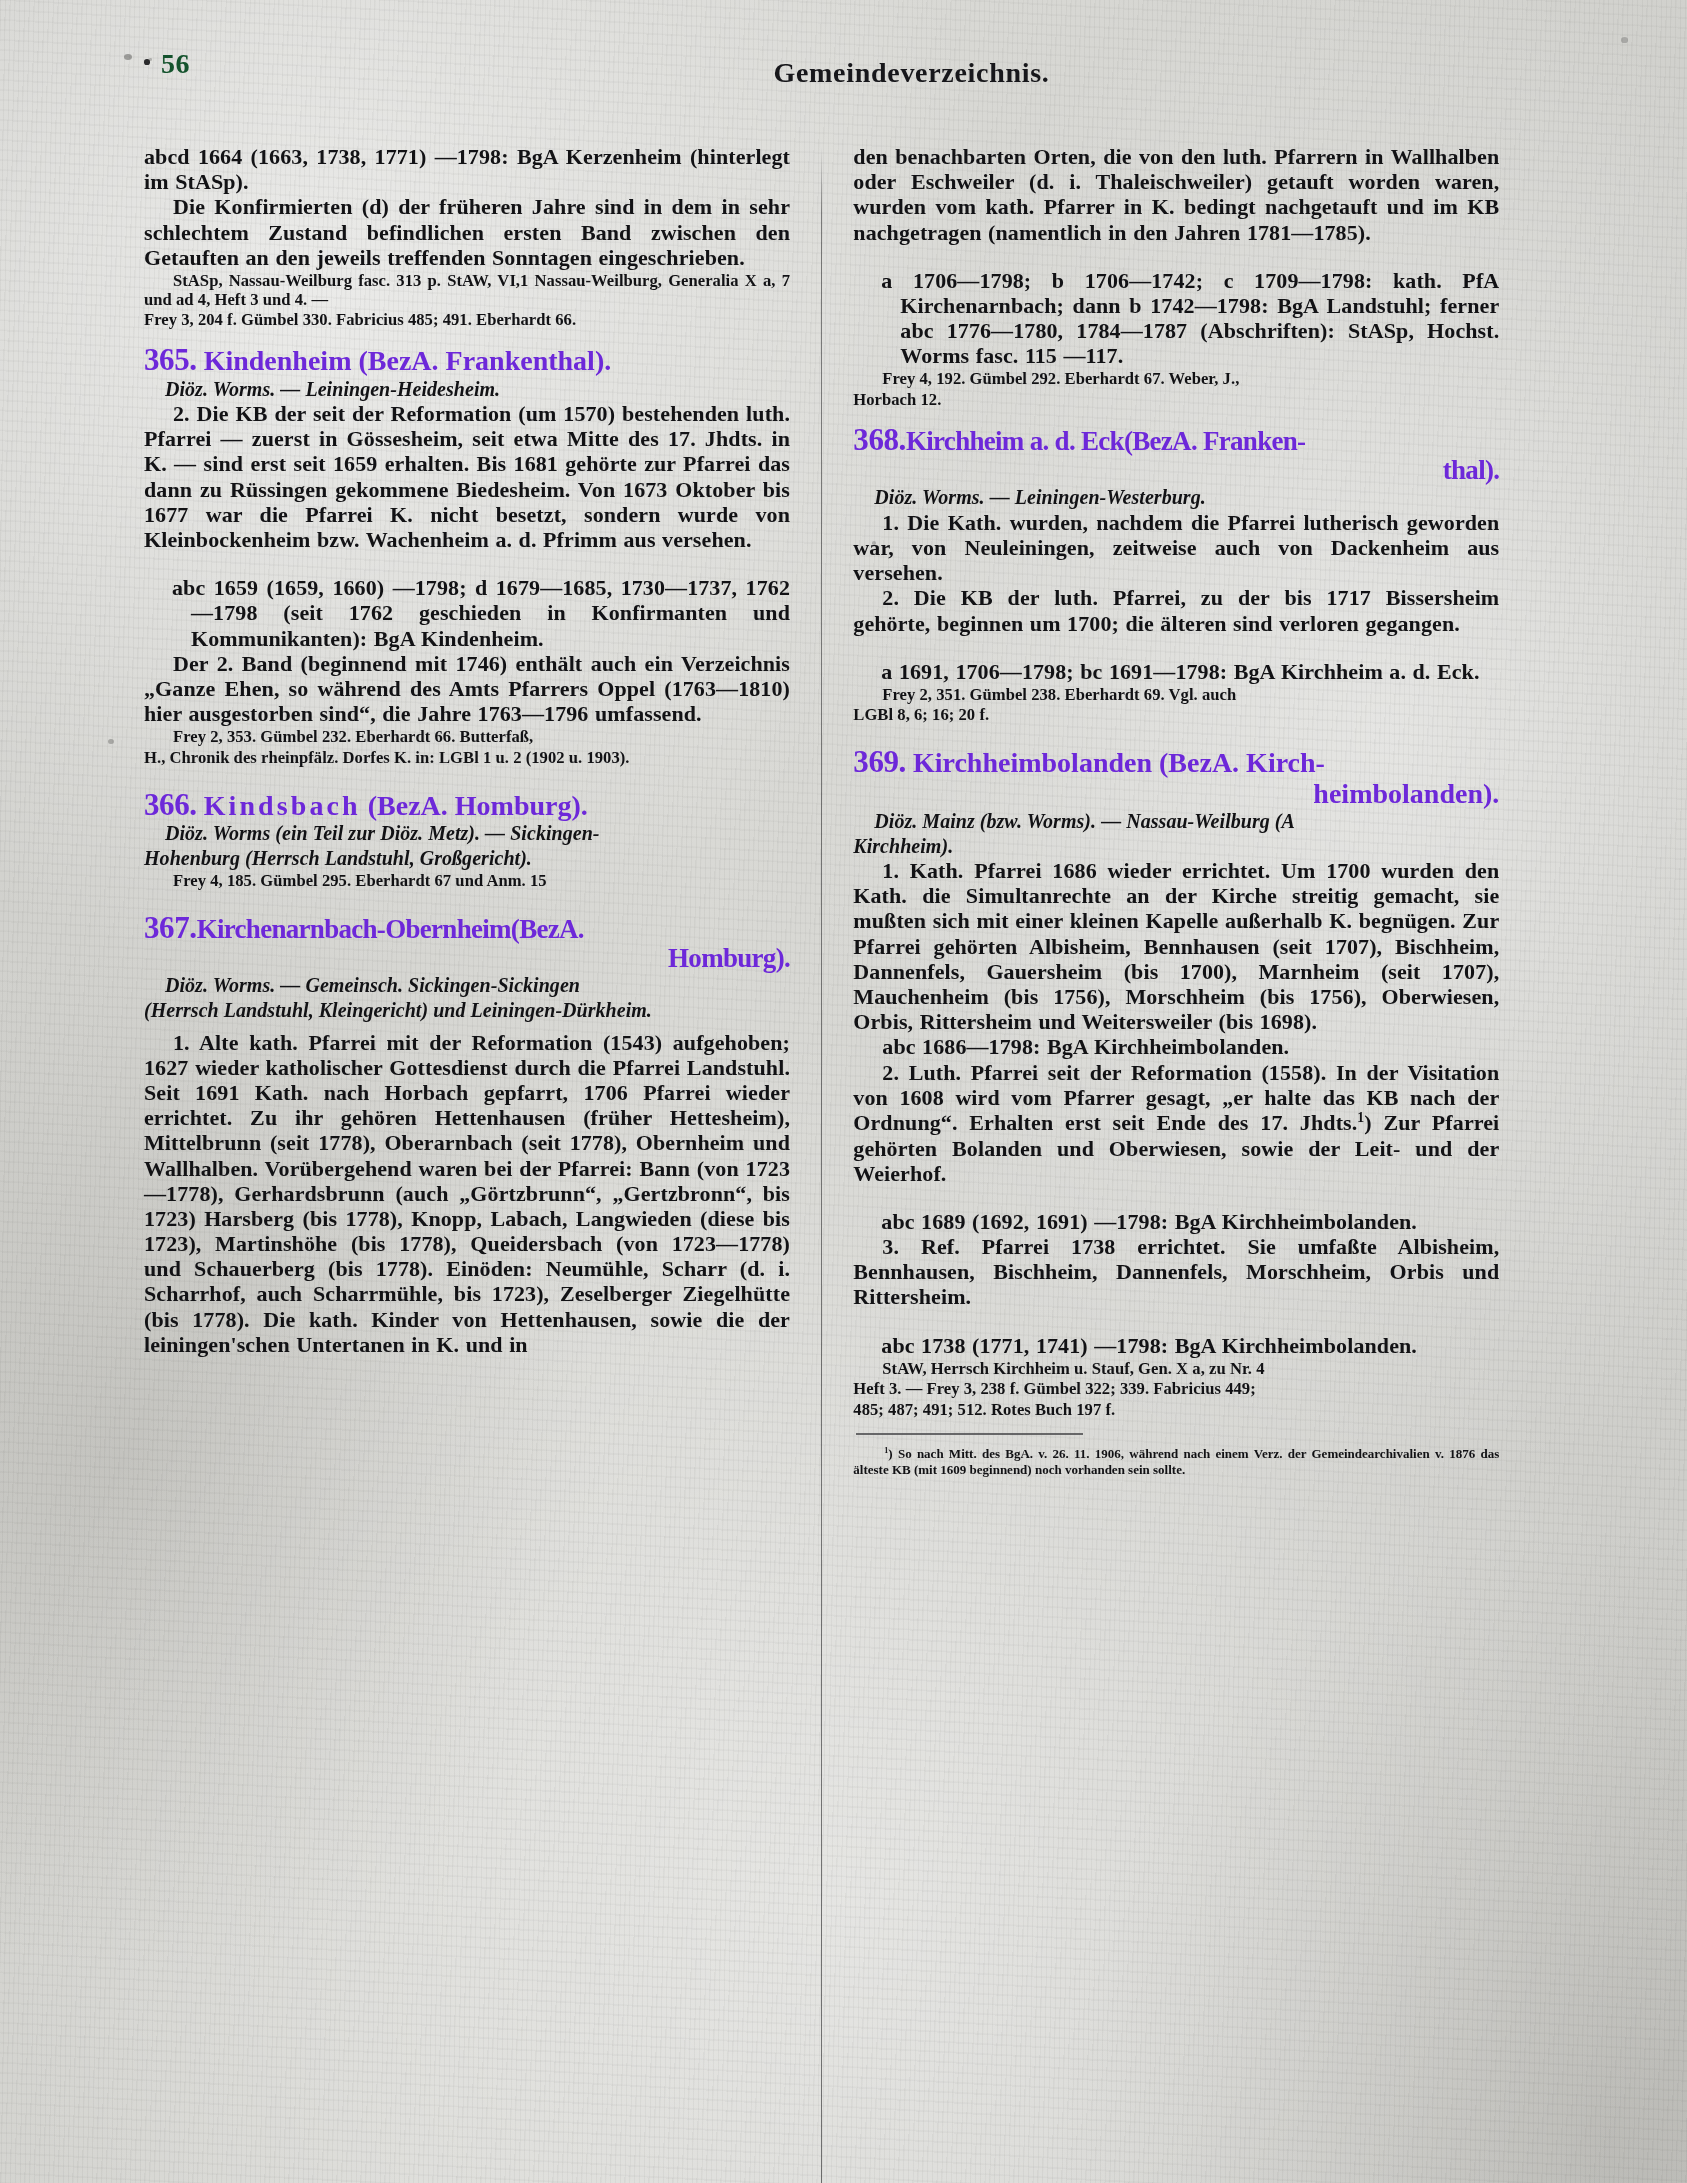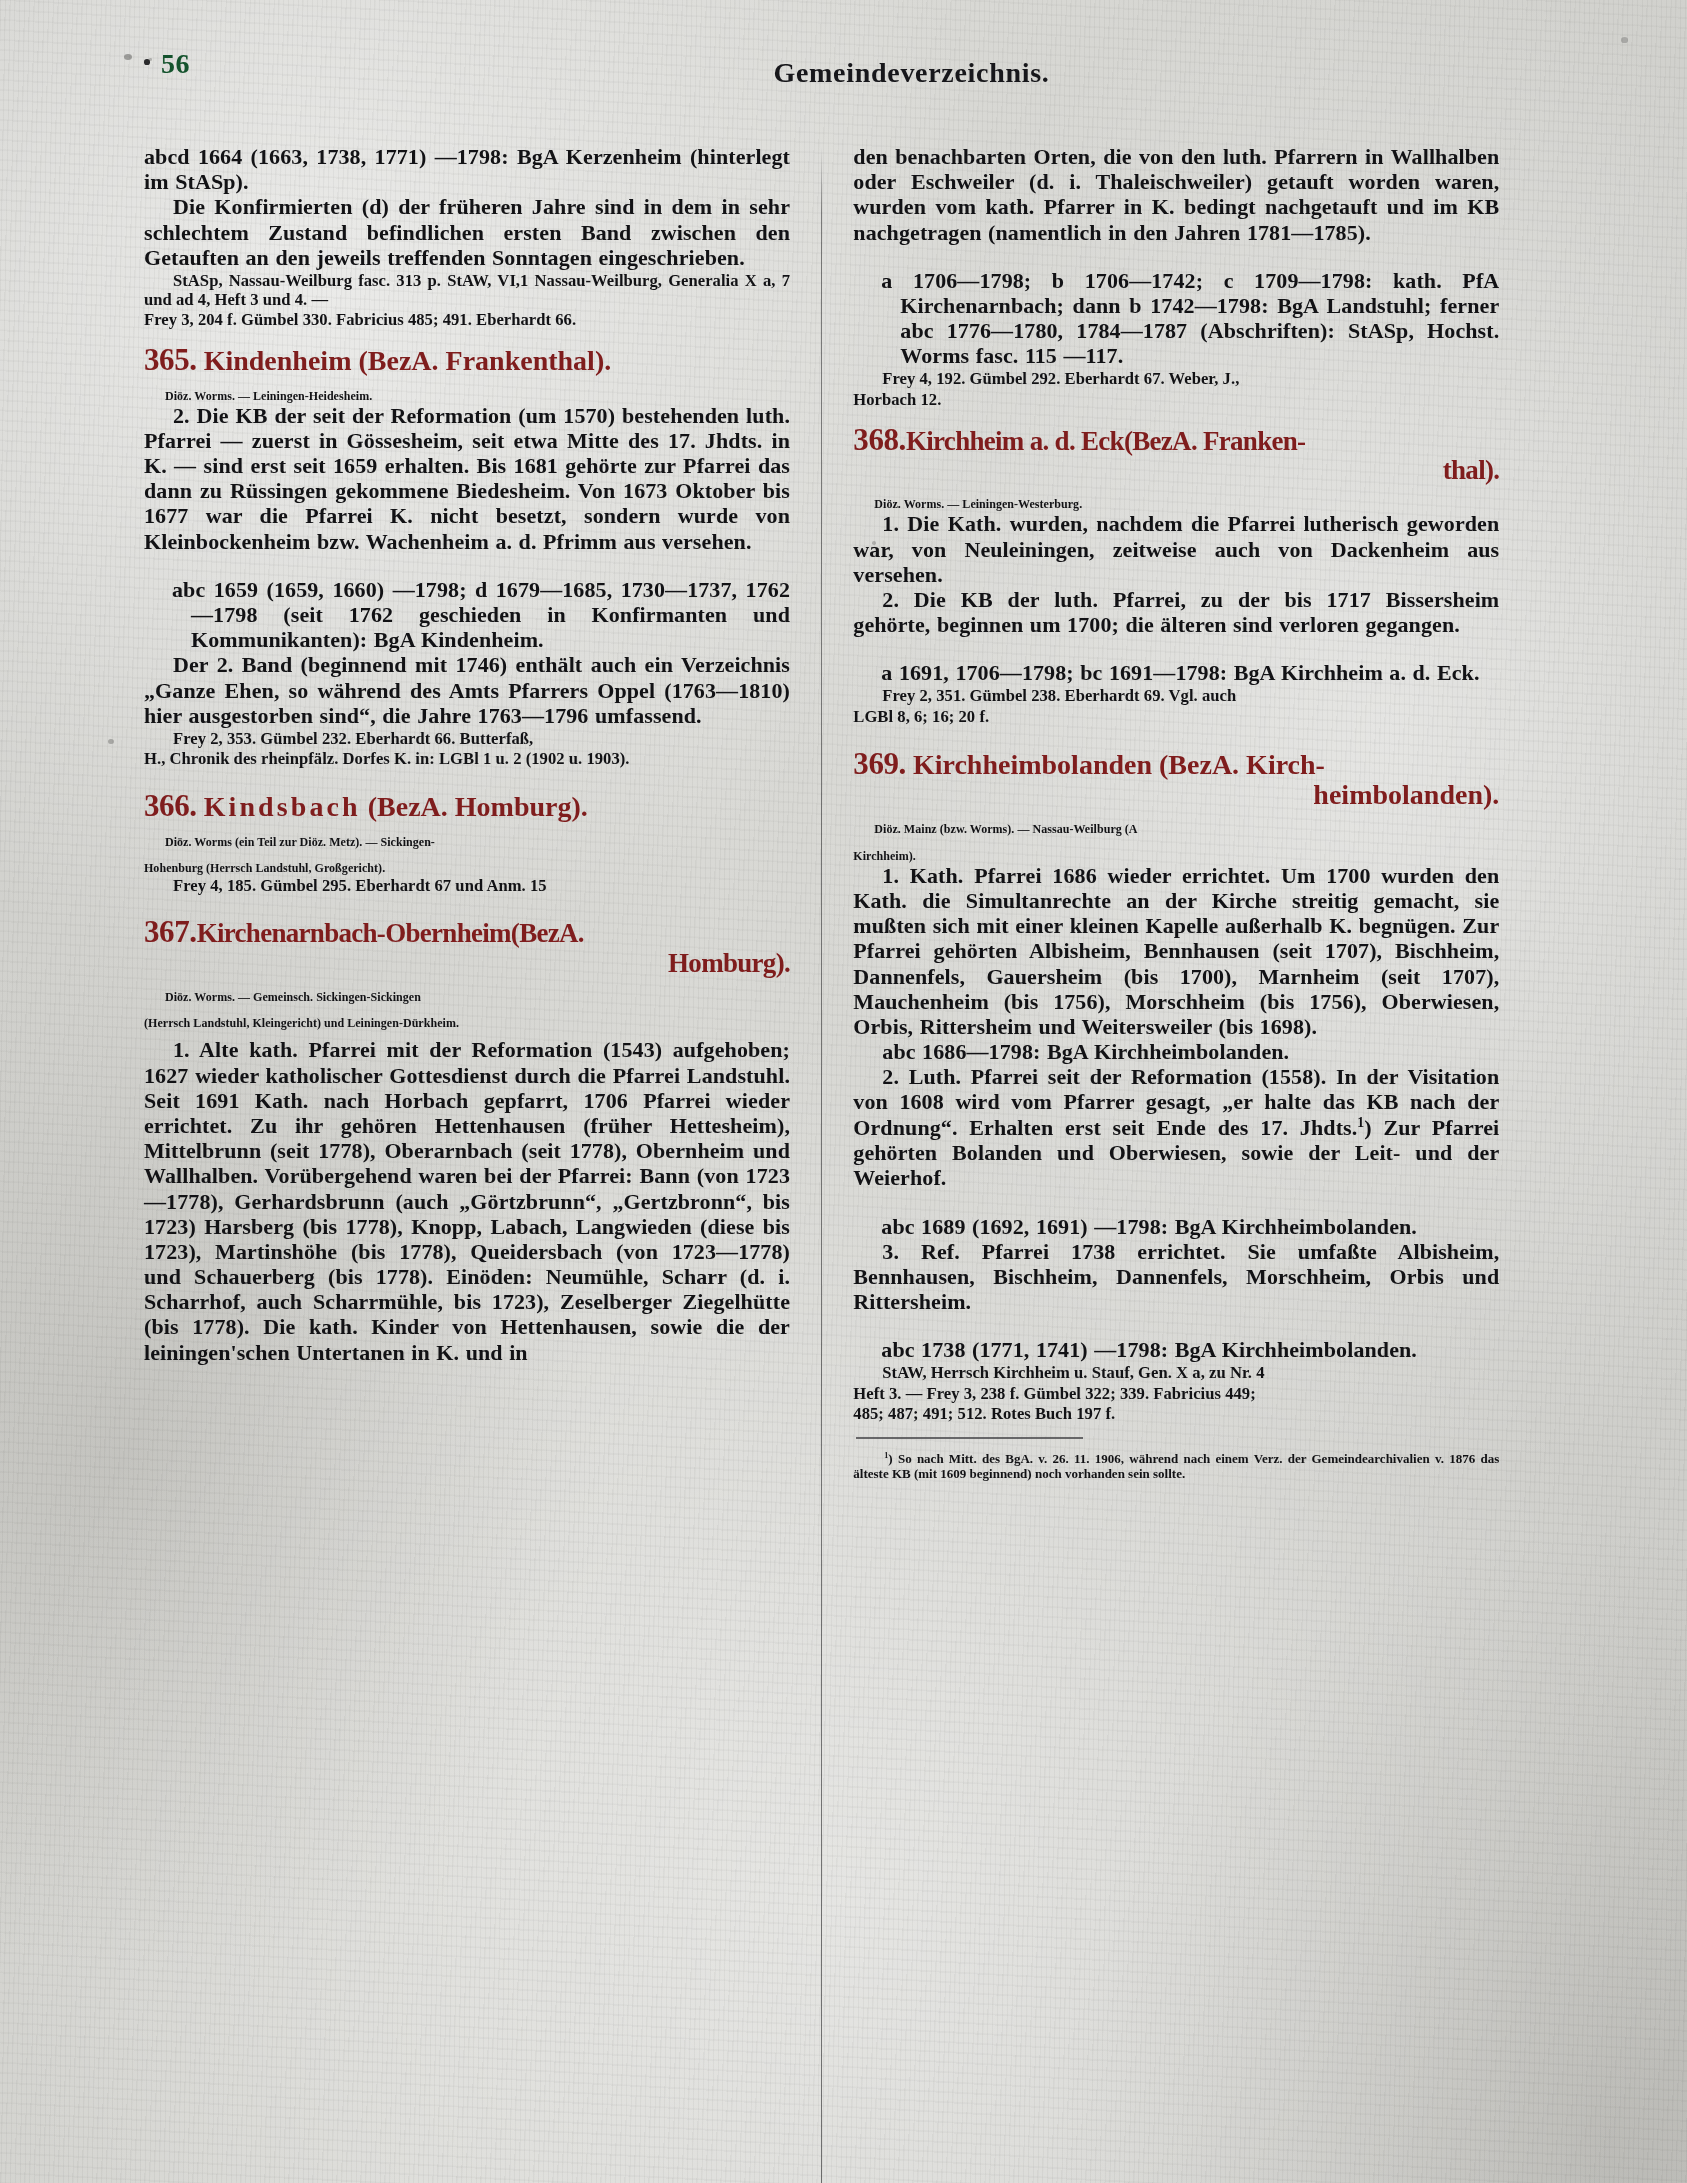--- a/index.html
+++ b/index.html
@@ -120,33 +120,34 @@
     margin-top:1.7px;
   }
   .cite.nohang{text-indent:0;}
 
   h2.entry{
     margin:0;
     font-size:28px;
     font-weight:bold;
     line-height:1.08;
     letter-spacing:0px;
-    color:#7f1d1d;
+    color:#6d28d9;
   }
   h2.entry .num{font-size:31px;letter-spacing:-0.4px;}
   h2.entry.spaced .nm{letter-spacing:3.1px;}
   h2.entry.tight{letter-spacing:-0.7px;font-size:27px;}
   h2.entry .cont{display:block;text-align:right;padding-left:26px;}
   .sub{
-    font-size:12px;
+    font-size:20px;
     font-weight:600;
     line-height:1.18;
     text-indent:21px;
     letter-spacing:0.04px;
-    margin-top:12px;
+    margin-top:1px;
+    font-style:italic;
   }
   .sub.nohang{text-indent:0;}
 
   .gap-s{height:7px;}
   .gap-m{height:13px;}
   .gap-l{height:20px;}
 
   .fnrule{
     width:227px;
     height:2.2px;

